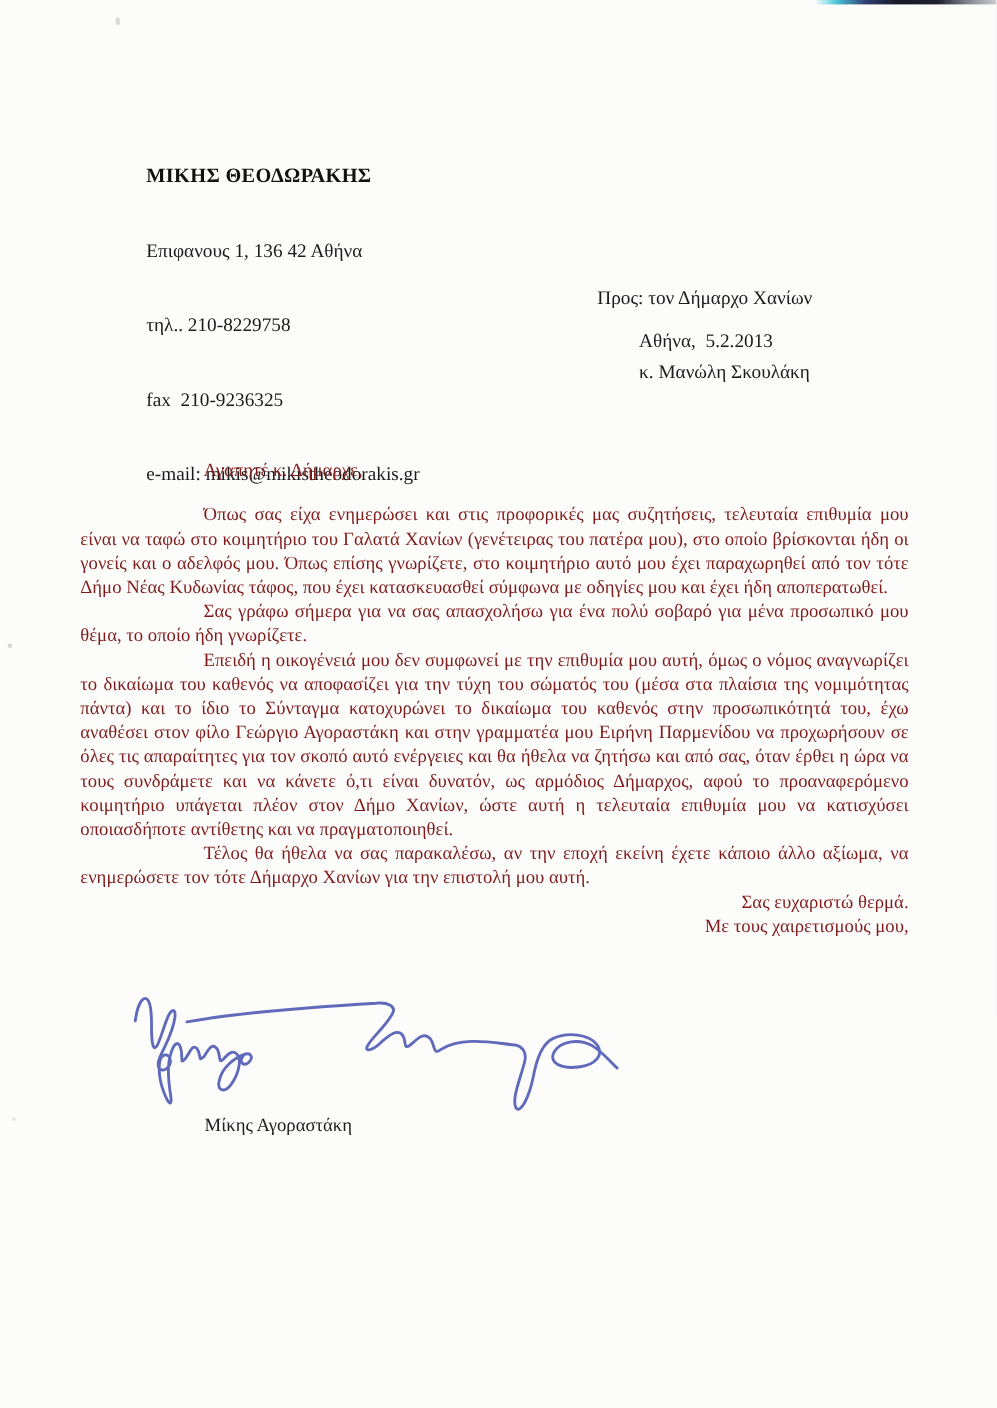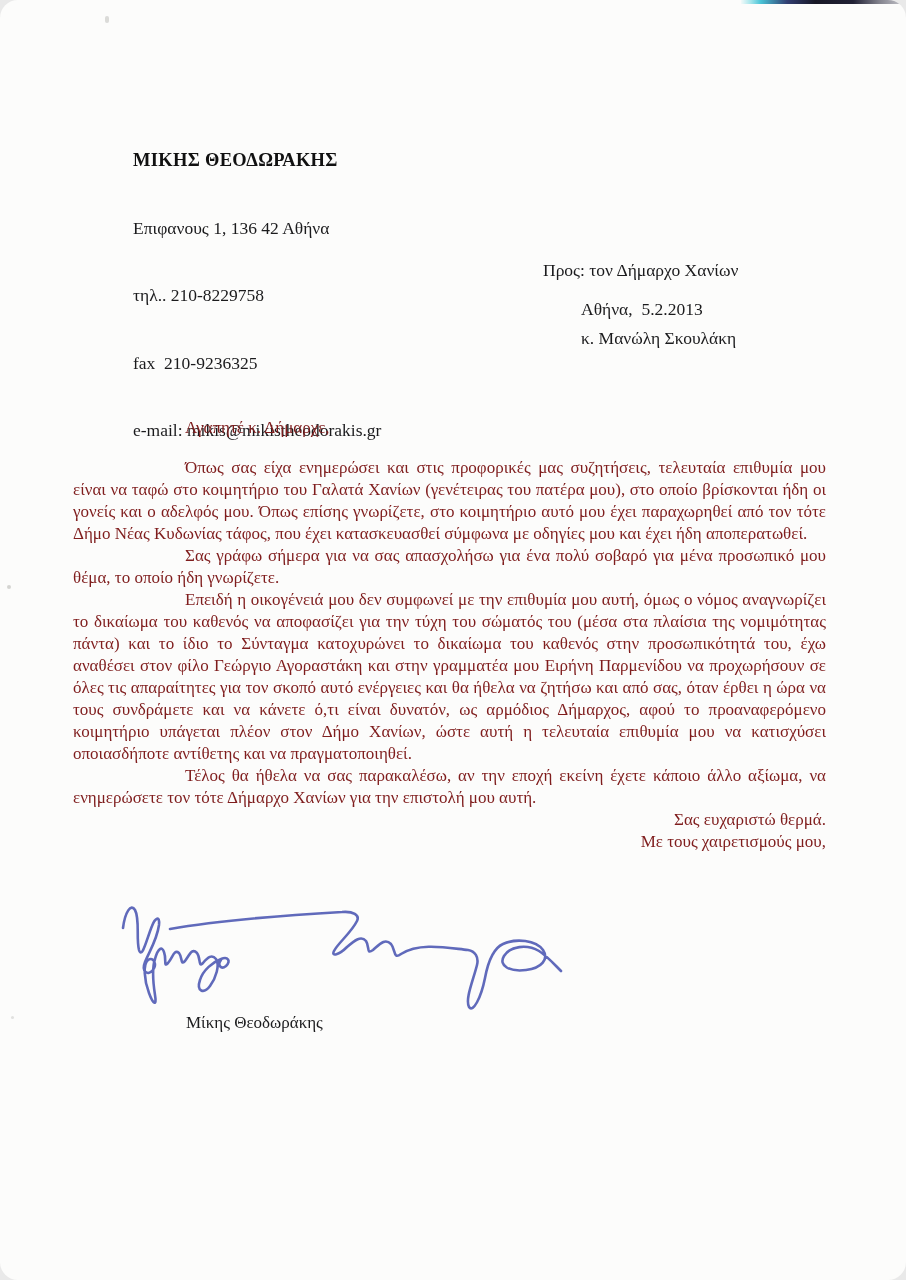--- a/index.html
+++ b/index.html
@@ -7,21 +7,20 @@
     width: 906px; height: 1280px;
     background: #e9e9e9;
     font-family: "Liberation Serif", "DejaVu Serif", serif;
   }
   .page {
     position: relative;
     width: 906px; height: 1280px;
     background: #fcfcfb;
     overflow: hidden;
     color: #1b1b1d;
-    border-radius: 18px;
   }
   
   .scan-strip {
     position: absolute; top: 0; left: 741; height: 4px; width: 165px;
     left: 741px;
     background: linear-gradient(to right,
       rgba(191,238,240,0.15) 0%, #9fe4ea 6%, #3fc0d4 12%,
       #27346a 28%, #0b0b1a 45%, #15152a 68%, #7d7d88 84%, #c9c9cf 100%);
     opacity: 0.95;
   }
@@ -114,15 +113,15 @@
          C 261,35 248,45 244,53 C 241,59 249,57 257,49
          C 264,43 271,37 276,43 C 280,49 276,57 283,52
          C 290,46 295,40 301,46 C 306,52 303,62 311,56
          C 330,44 358,50 378,52 C 385,53 389,59 387,67
          C 383,83 375,101 379,109 C 383,115 391,100 395,80
          C 398,64 404,50 413,46 C 426,40 446,42 453,52
          C 459,61 452,70 436,72 C 420,74 408,68 414,58
          C 420,48 437,46 449,53 C 457,58 464,66 471,73" stroke="#4a55b2"></path>
   </svg>
 
-  <div class="typed-name">Μίκης Θεοδωράκης</div>
+  <div class="typed-name">Μίκης Αγοραστάκη</div>
 
 </div>
 
 </body></html>

